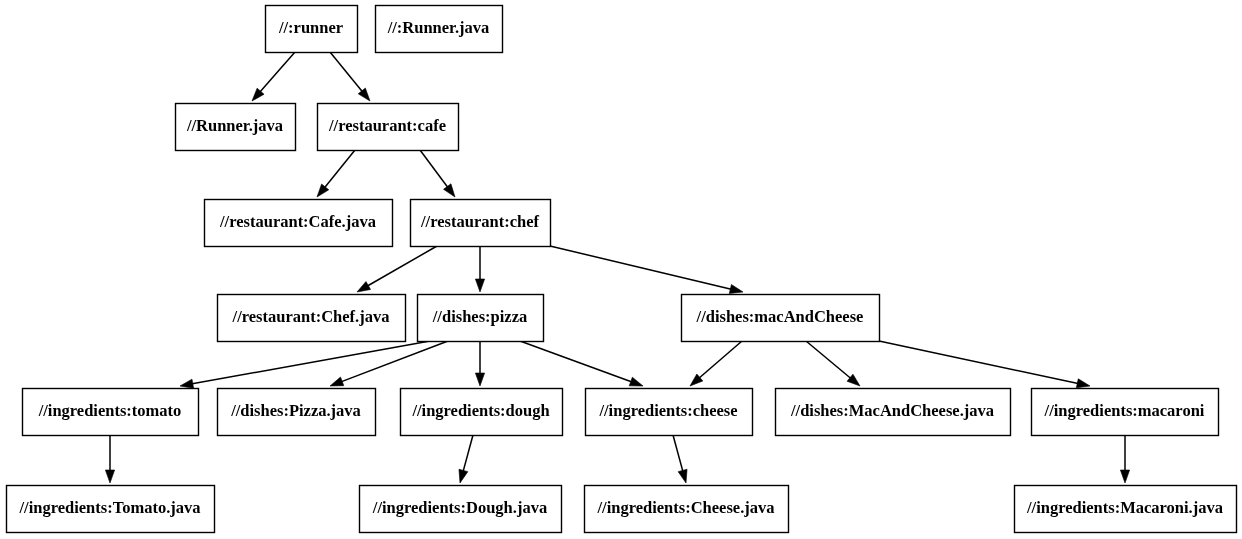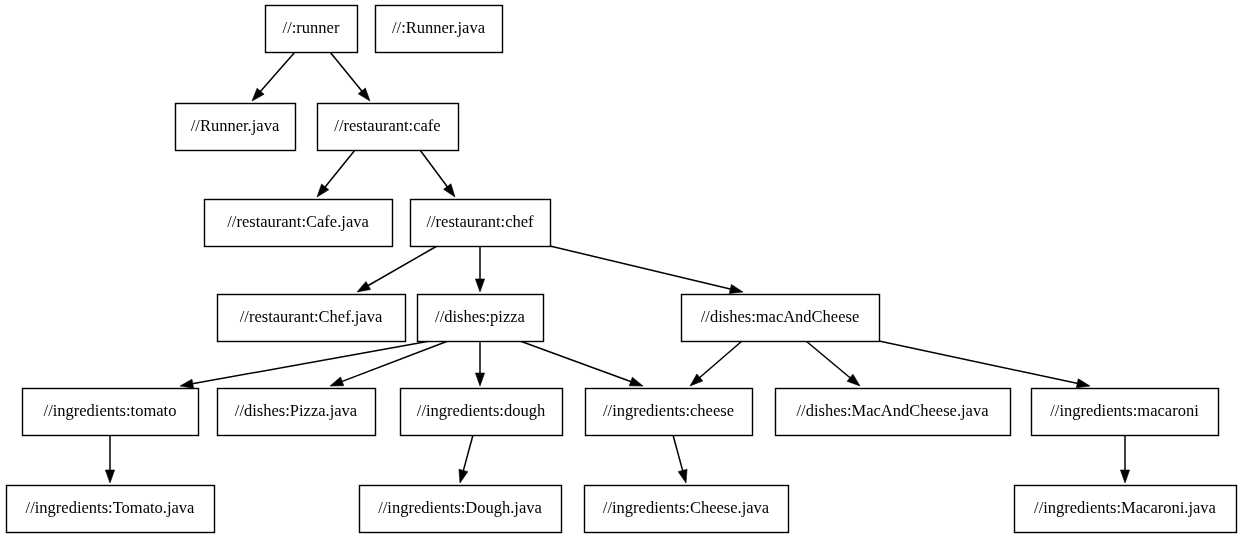--- a/index.html
+++ b/index.html
@@ -11,20 +11,21 @@
   body {
     width: 1242px;
     height: 539px;
     overflow: hidden;
     font-family: "Liberation Serif", "DejaVu Serif", serif;
   }
   #graph-root {
     position: relative;
     width: 988px;
     height: 539px;
+    font-weight: bold;
   }
   svg#graph-canvas {
     display: block;
     width: 1242px;
     height: 539px;
   }
   .node-box {
     fill: #ffffff;
     stroke: #000000;
     stroke-width: 1.4;

